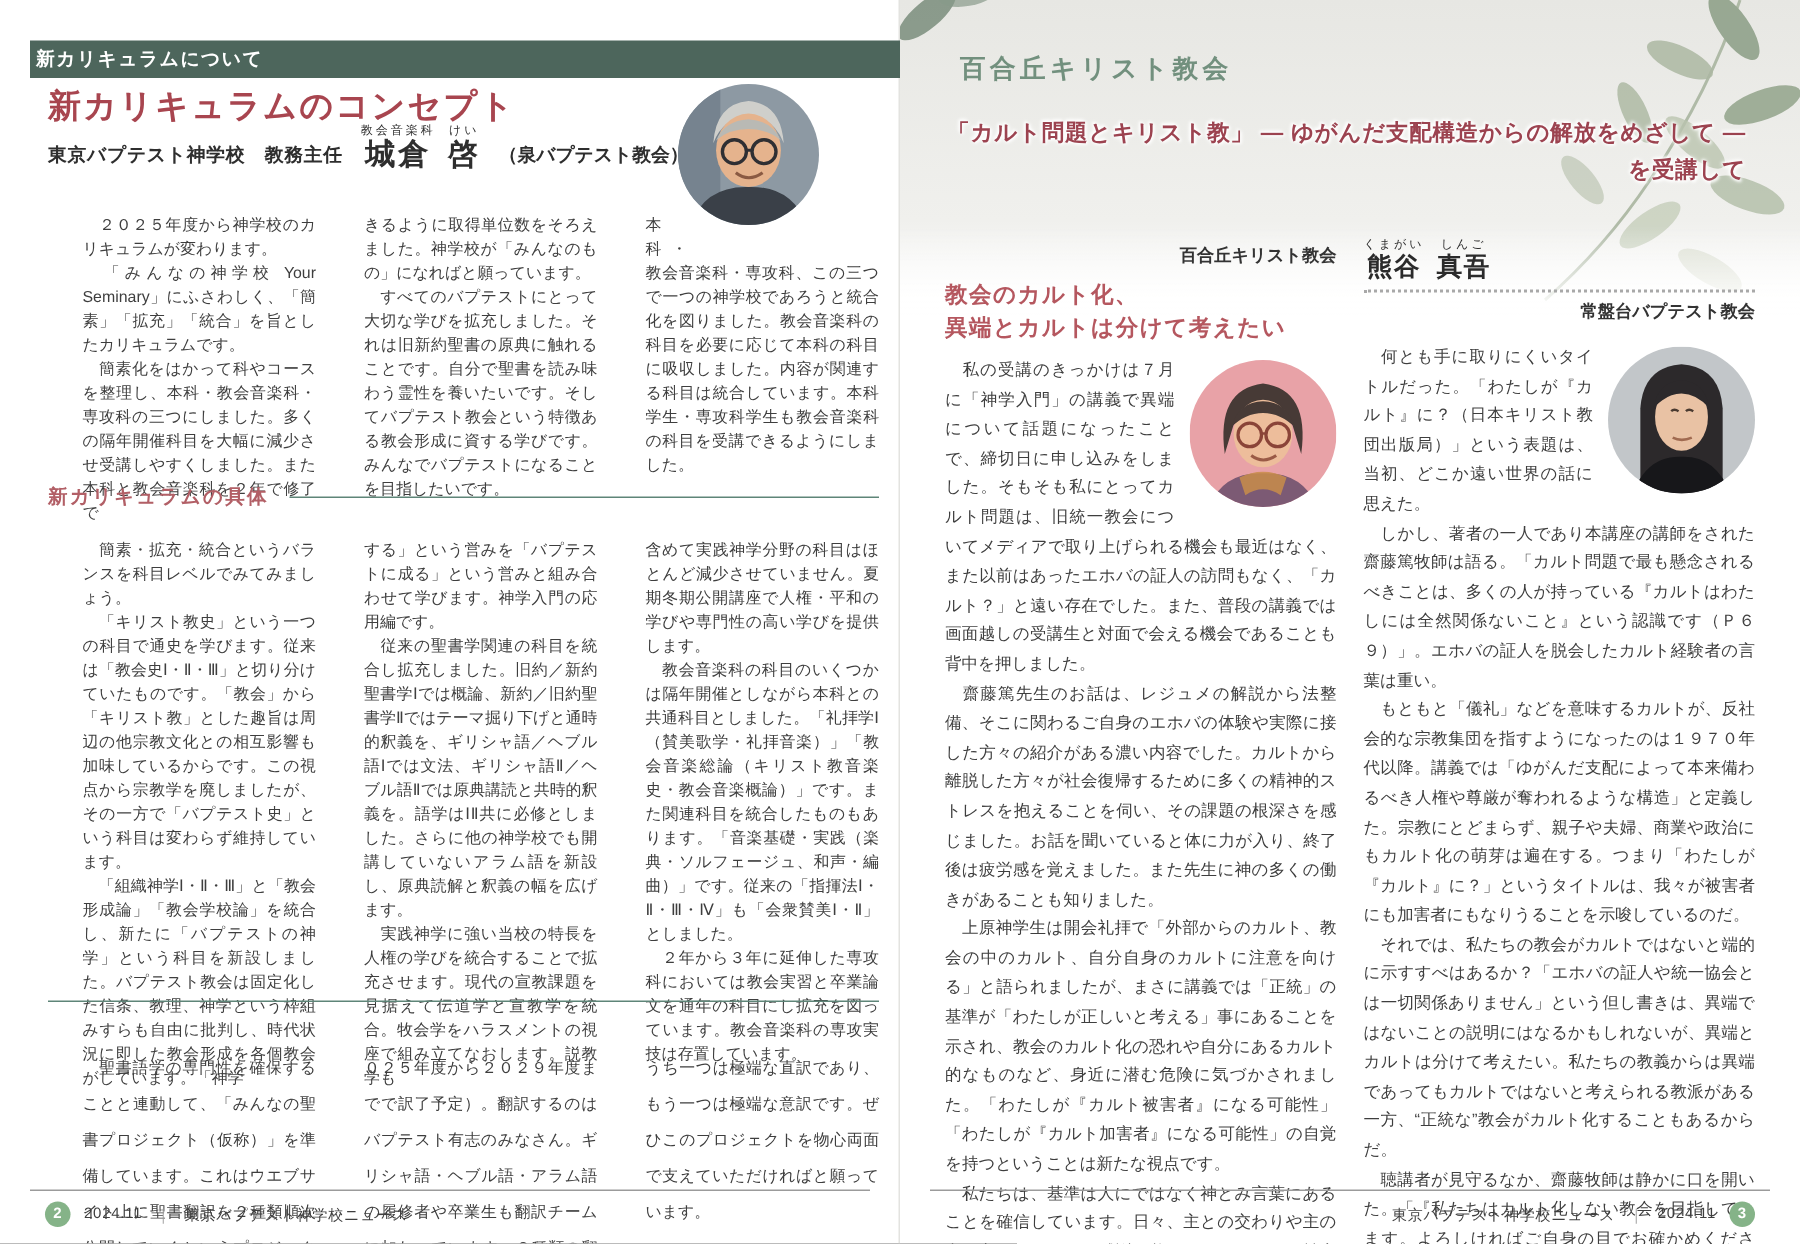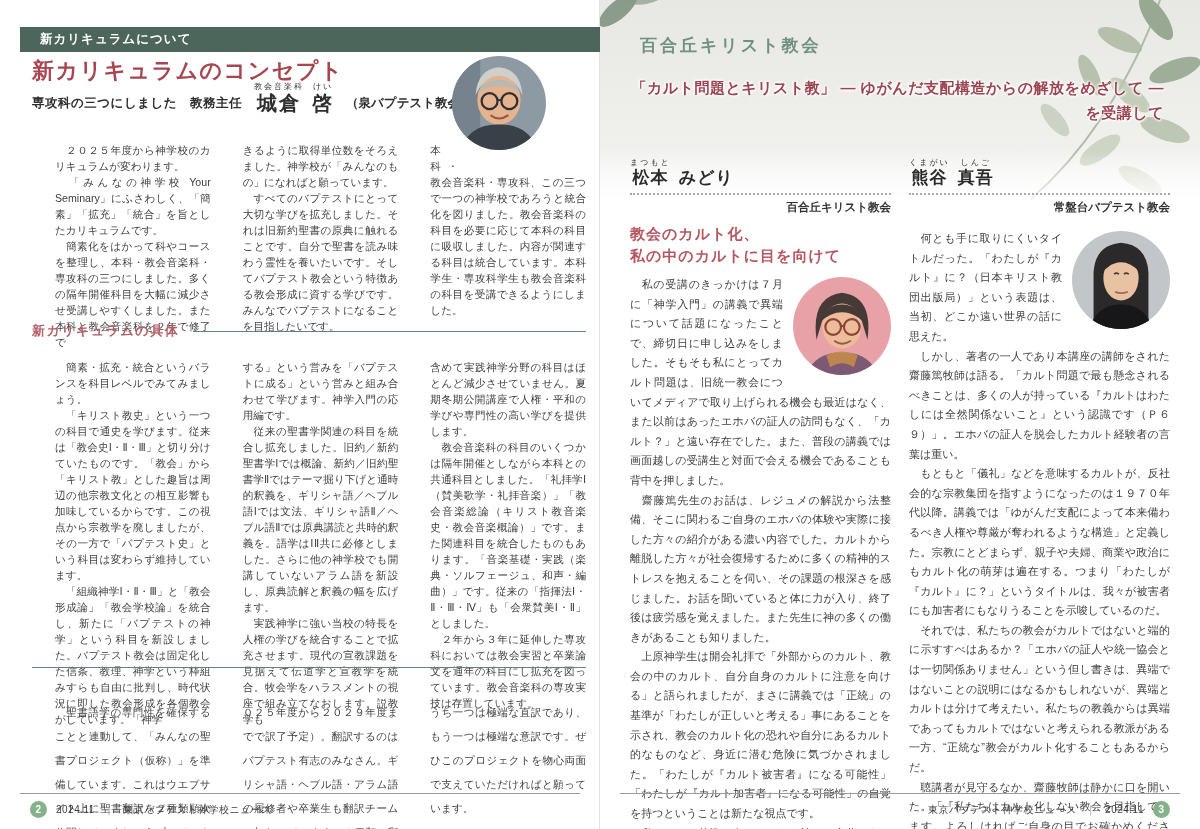--- a/index.html
+++ b/index.html
@@ -10,21 +10,21 @@
     overflow:hidden; margin:0 auto;
   }
   .page { position:absolute; top:0; width:600px; height:829px; }
   .page-left { left:0; border-right:1px solid #e3e3e0; }
   .page-right { left:600px; }
 
   
   .topic-bar {
     position:absolute; left:20px; top:27px; width:588px; height:25px;
     background:#4d665c; color:#fff; font-size:12.5px; font-weight:bold;
-    line-height:25px; padding-left:20px; letter-spacing:1px;
+    line-height:25px; padding-left:4px; letter-spacing:1px;
   }
   .main-title {
     position:absolute; left:32px; top:56px;
     font-family:"Liberation Serif","DejaVu Serif",serif;
     font-size:22px; font-weight:bold; color:#a8454f; letter-spacing:1.5px;
   }
   .byline {
     position:absolute; left:32px; top:82px; display:flex; align-items:flex-end; gap:12px;
     font-family:"Liberation Serif","DejaVu Serif",serif; color:#2e2e2e;
   }
@@ -116,21 +116,21 @@
 
 <div class="spread">
 
   <div class="page page-left">
 
     <div class="topic-bar">新カリキュラムについて</div>
 
     <h1 class="main-title">新カリキュラムのコンセプト</h1>
 
     <div class="byline">
-      <span class="role">専攻科の三つにしました　教務主任</span>
+      <span class="role">東京バプテスト神学校　教務主任</span>
       <span class="namegrp">
         <span class="rubyb">
           <span class="rt">教会音楽科</span>
           <span class="rb">城倉</span>
         </span>
         <span class="rubyb">
           <span class="rt">けい</span>
           <span class="rb">啓</span>
         </span>
       </span>
@@ -231,30 +231,23 @@
       </svg>
     </div>
 
     <div class="hero-heading">百合丘キリスト教会</div>
     <div class="hero-sub1">「カルト問題とキリスト教」 ― ゆがんだ支配構造からの解放をめざして ―</div>
     <div class="hero-sub2">を受講して</div>
 
     <div class="rcols">
 
       <div class="rcol">
-        <div class="author-row">
-          <span class="rubyb">
-            <span class="rt">まつもと</span>
-            <span class="rb">松本</span>
-          </span>
-          <span class="given-plain">みどり</span>
-        </div>
         <div class="affil-line">百合丘キリスト教会</div>
         <div class="lead-heading">教会のカルト化、
-私の中のカルトに目を向けて</div>
+異端とカルトは分けて考えたい</div>
         <div class="rbody">
           <span class="float-photo">
             <svg width="98" height="98" viewBox="0 0 100 100">
               <rect width="100" height="100" fill="#e8a2a7"></rect>
               <path d="M24,64 Q18,20 50,16 Q82,20 76,64 L70,44 Q62,30 50,30 Q38,30 30,44 Z" fill="#473a36"></path>
               <ellipse cx="50" cy="50" rx="20" ry="23" fill="#edbd9b"></ellipse>
               <path d="M28,46 Q34,28 50,28 Q66,28 72,46 Q62,36 50,36 Q38,36 28,46 Z" fill="#473a36"></path>
               <circle cx="41" cy="51" r="8" fill="none" stroke="#8a4438" stroke-width="2.2"></circle>
               <circle cx="60" cy="51" r="8" fill="none" stroke="#8a4438" stroke-width="2.2"></circle>
               <line x1="48.5" y1="50" x2="52.5" y2="50" stroke="#8a4438" stroke-width="1.8"></line>

